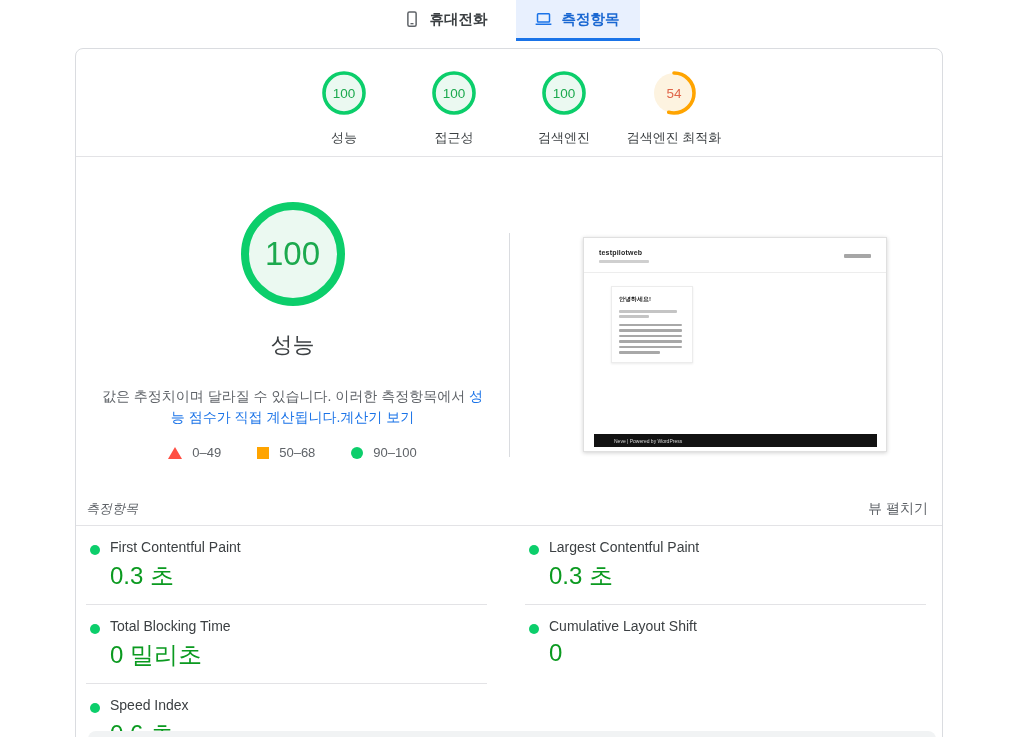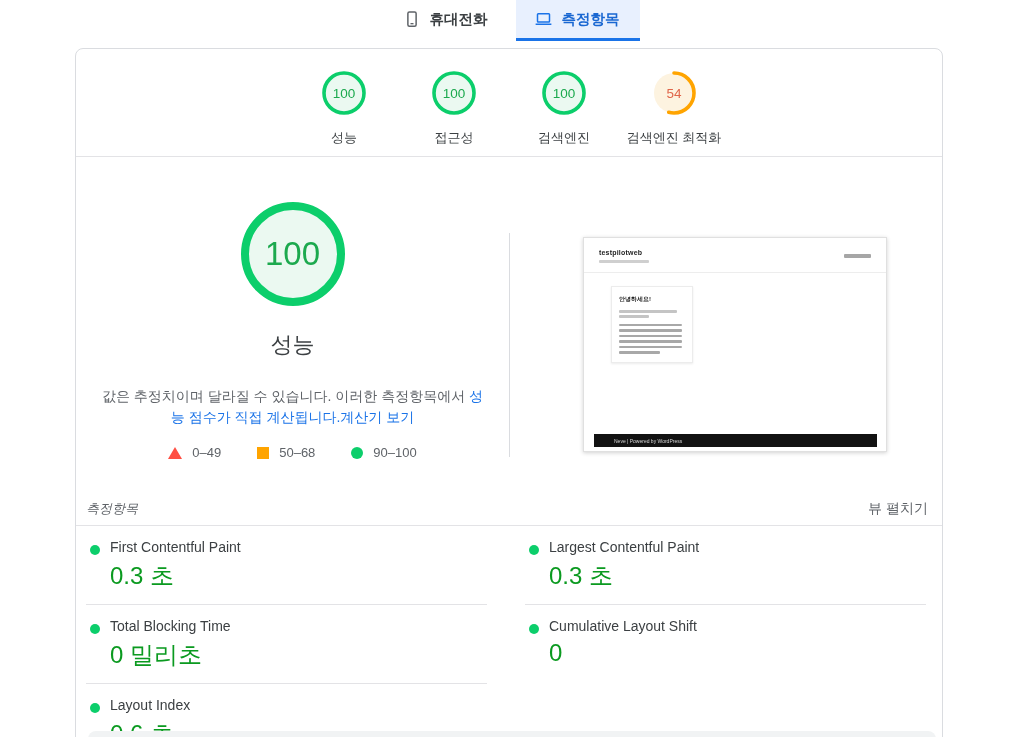--- a/index.html
+++ b/index.html
@@ -266,20 +266,20 @@
     <div class="metric">
       <div class="metric-head">
         <span class="metric-dot"></span>
         <span class="metric-name">Cumulative Layout Shift</span>
       </div>
       <div class="metric-value">0</div>
     </div>
     <div class="metric">
       <div class="metric-head">
         <span class="metric-dot"></span>
-        <span class="metric-name">Layout Index</span>
+        <span class="metric-name">Speed Index</span>
       </div>
       <div class="metric-value">0.6 초</div>
     </div>
   </div>
 
   <div class="next-strip"></div>
 </div>
 
 </body></html>

